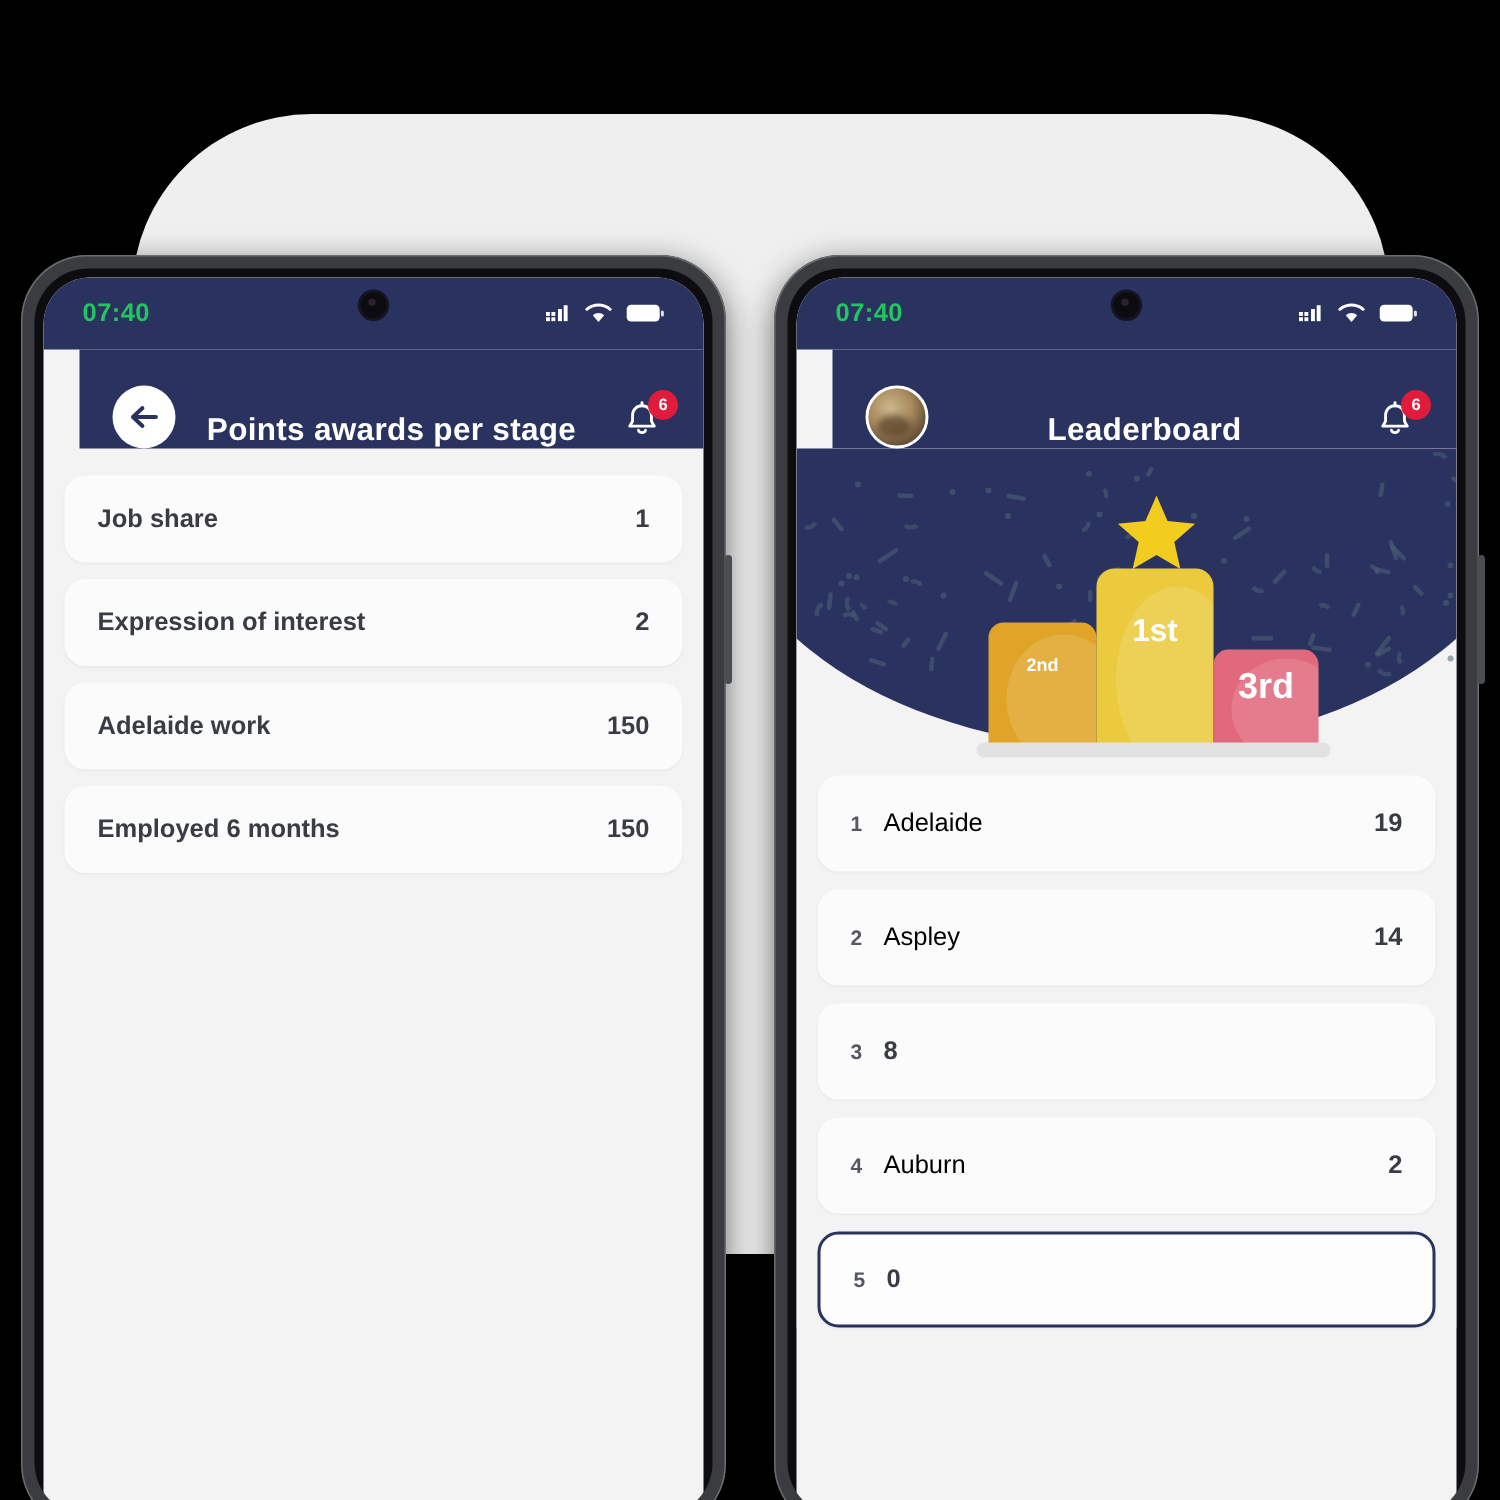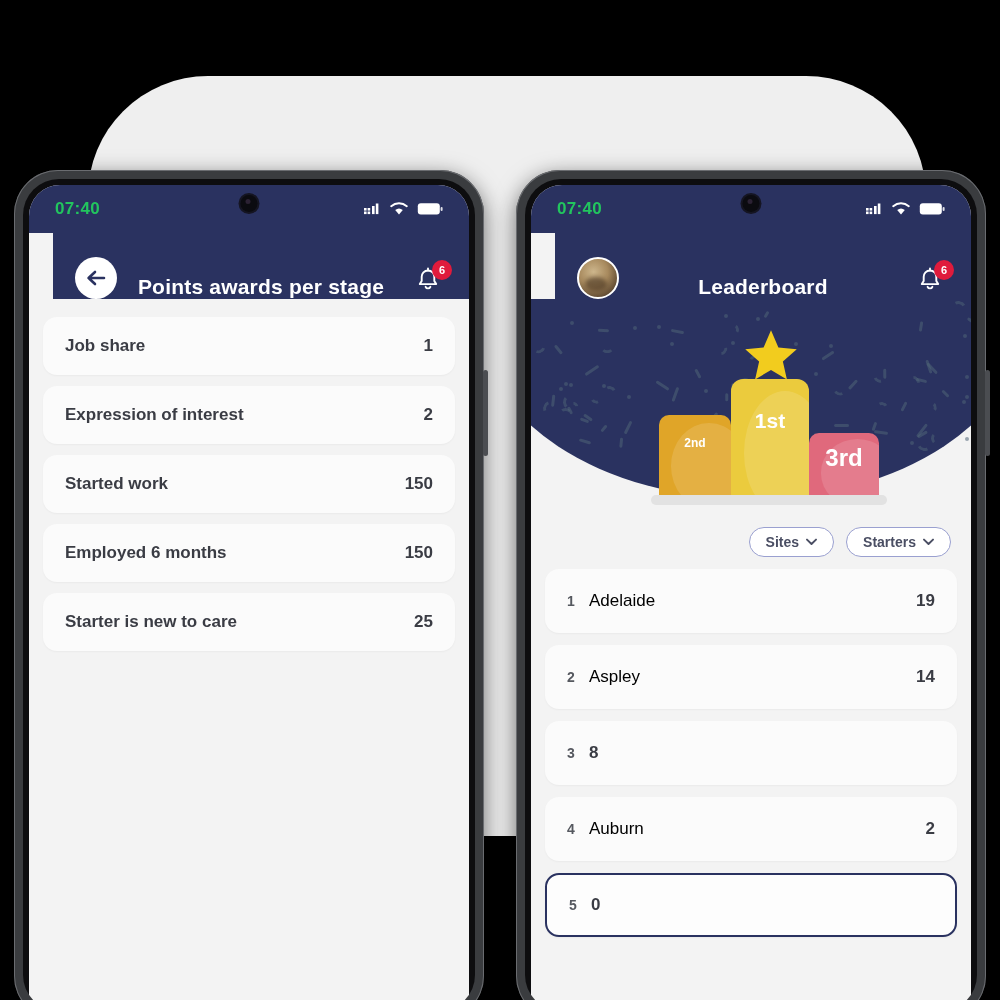--- a/index.html
+++ b/index.html
@@ -238,30 +238,26 @@
         <div class="list-body" id="left-list">
             <div class="row">
               <span class="row-label">Job share</span>
               <span class="row-value">1</span>
             </div>
             <div class="row">
               <span class="row-label">Expression of interest</span>
               <span class="row-value">2</span>
             </div>
             <div class="row">
-              <span class="row-label">Started work</span>
+              <span class="row-label">Adelaide work</span>
               <span class="row-value">150</span>
             </div>
             <div class="row">
               <span class="row-label">Employed 6 months</span>
               <span class="row-value">150</span>
-            </div>
-            <div class="row">
-              <span class="row-label">Starter is new to care</span>
-              <span class="row-value">25</span>
             </div>
           </div>
       </div>
     </div>
   </div>
 
   <div class="phone" id="phone-right">
     <div class="side-btn right-edge"></div>
     <div class="phone-inner">
       <div class="screen">
@@ -397,34 +393,20 @@
             <div class="pod pod-1">
               <span>1st</span>
             </div>
             <div class="pod pod-3">
               <span>3rd</span>
             </div>
             <div class="pod-base"></div>
           </div>
         </div>
 
-        <div class="chips" id="chips">
-            <div class="chip">
-              <span>Sites</span>
-              <svg width="11" height="8" viewBox="0 0 11 8">
-                <path d="M1 1.6 L5.5 6 L10 1.6" stroke="#4A4E63" stroke-width="1.9" fill="none" stroke-linecap="round" stroke-linejoin="round"></path>
-              </svg>
-            </div>
-            <div class="chip">
-              <span>Starters</span>
-              <svg width="11" height="8" viewBox="0 0 11 8">
-                <path d="M1 1.6 L5.5 6 L10 1.6" stroke="#4A4E63" stroke-width="1.9" fill="none" stroke-linecap="round" stroke-linejoin="round"></path>
-              </svg>
-            </div>
-          </div>
 
         <div class="lb-body" id="lb-list">
             <div class="lb-row">
               <span class="lb-rank">1</span>
               <span class="lb-name">Adelaide</span>
               <span class="lb-score">19</span>
             </div>
             <div class="lb-row">
               <span class="lb-rank">2</span>
               <span class="lb-name">Aspley</span>

